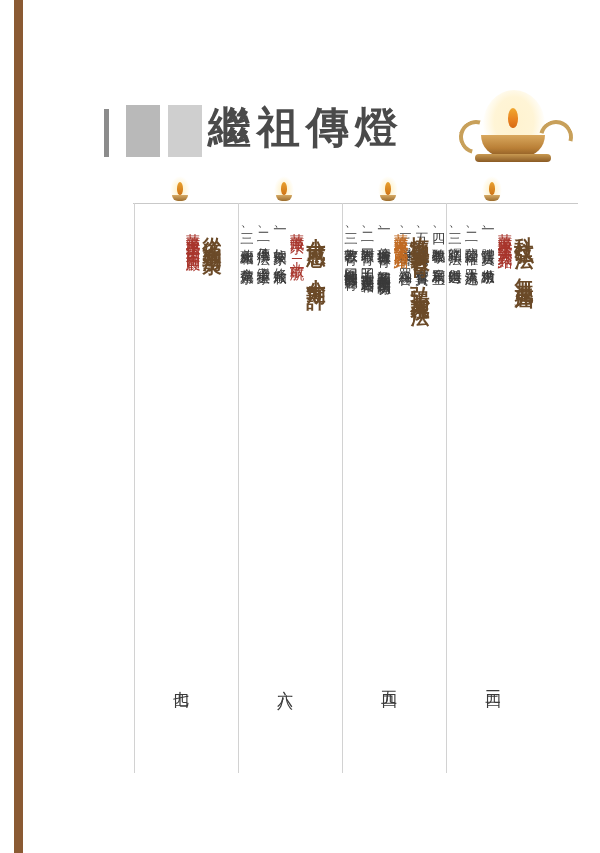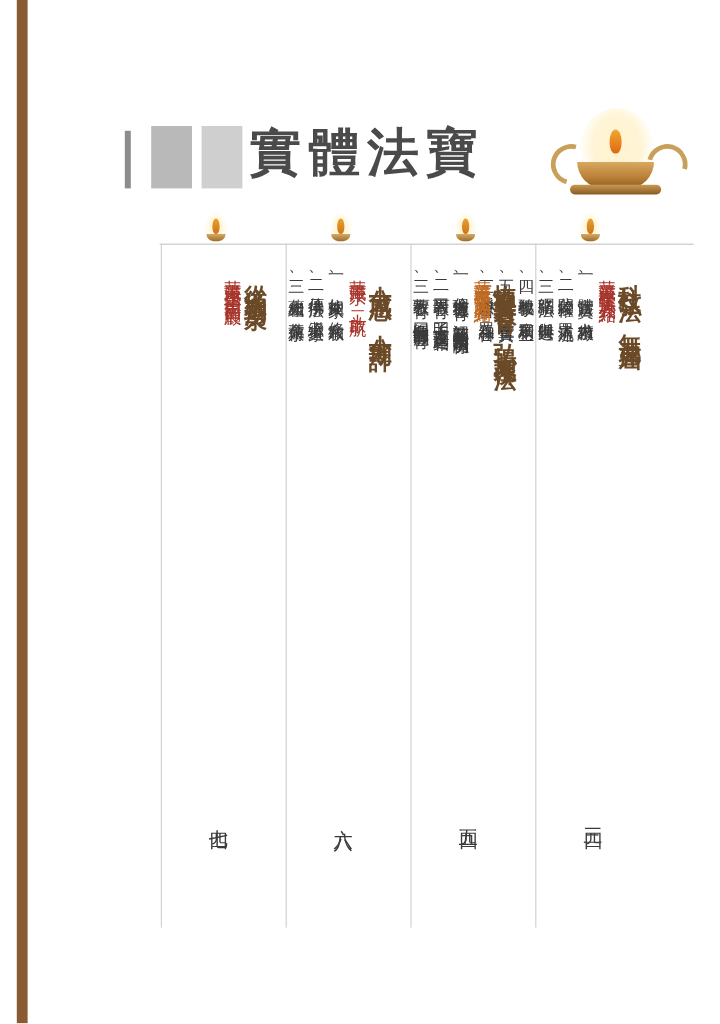--- a/index.html
+++ b/index.html
@@ -243,21 +243,21 @@
 <div class="page">
 
   <div class="left-bar"></div>
 
   <div class="page-inner">
 
     <div class="banner">
       <div class="tick t1"></div>
       <div class="block b1"></div>
       <div class="block b2"></div>
-      <div class="banner-title">實體法寶</div>
+      <div class="banner-title">繼祖傳燈</div>
 
       <div class="lamp">
         <div class="lamp-glow"></div>
         <div class="lamp-handle left"></div>
         <div class="lamp-handle right"></div>
         <div class="lamp-flame"></div>
         <div class="lamp-bowl"></div>
         <div class="lamp-base"></div>
       </div>
     </div>

